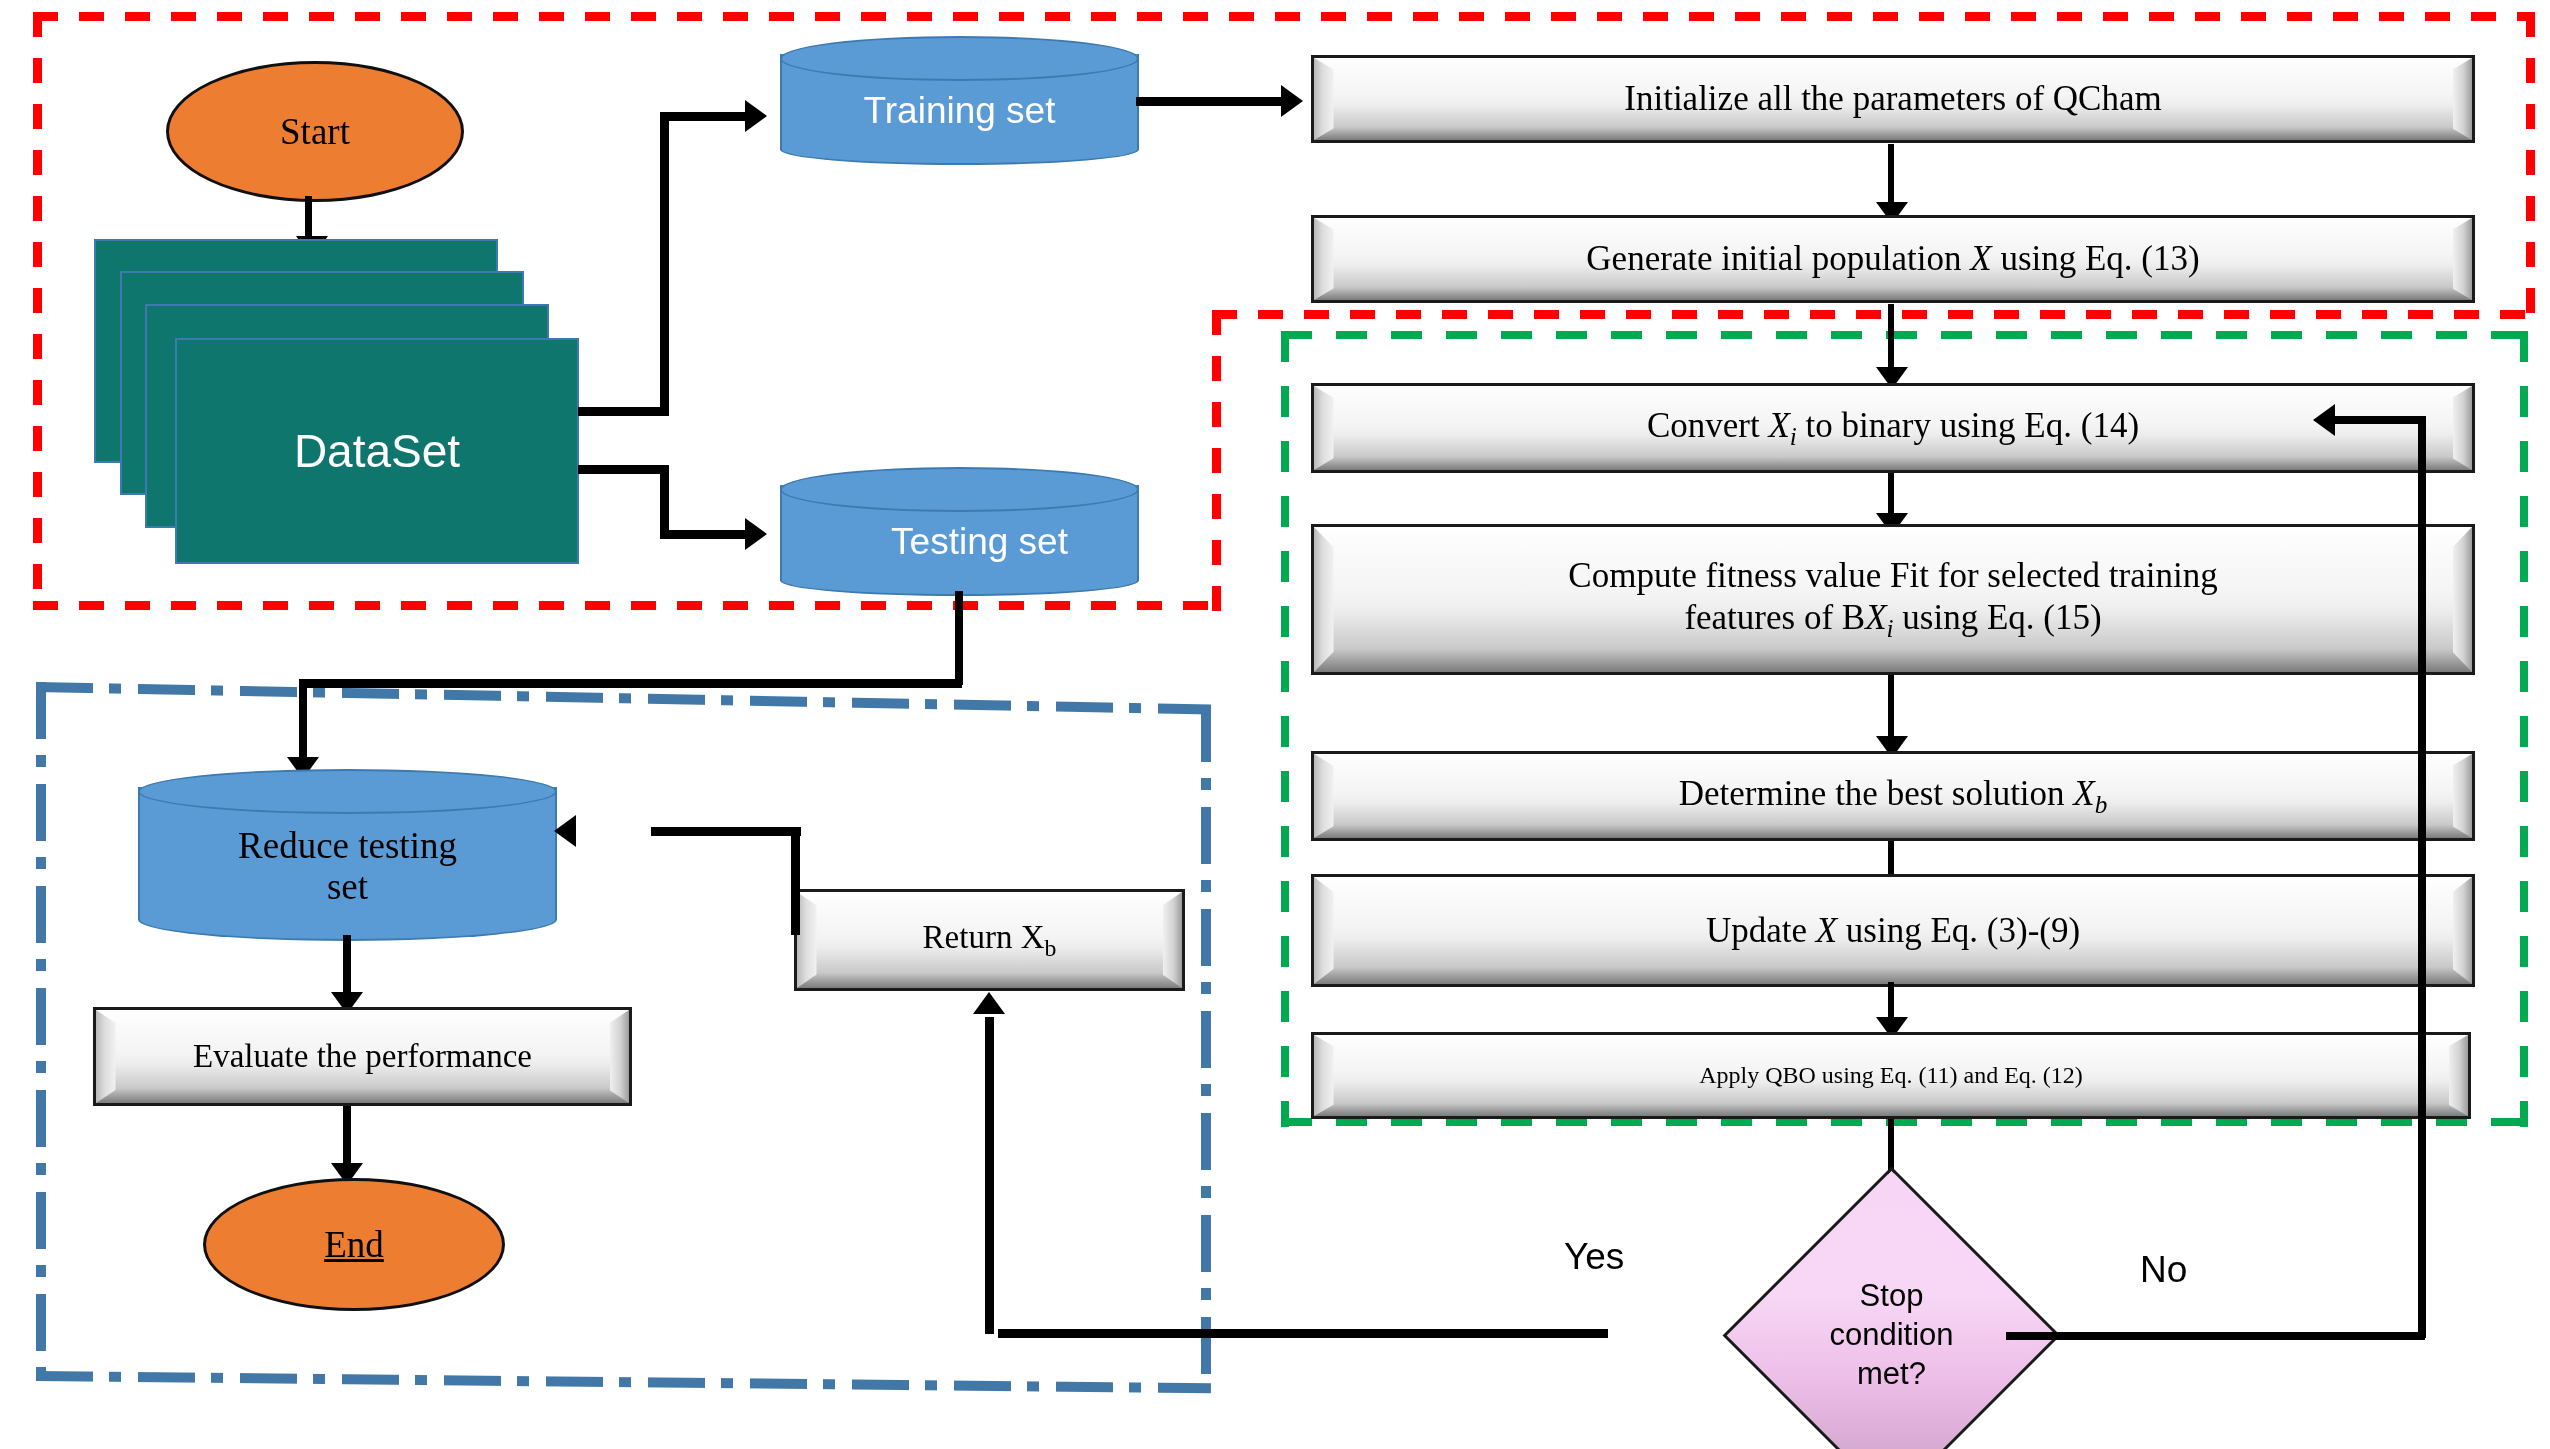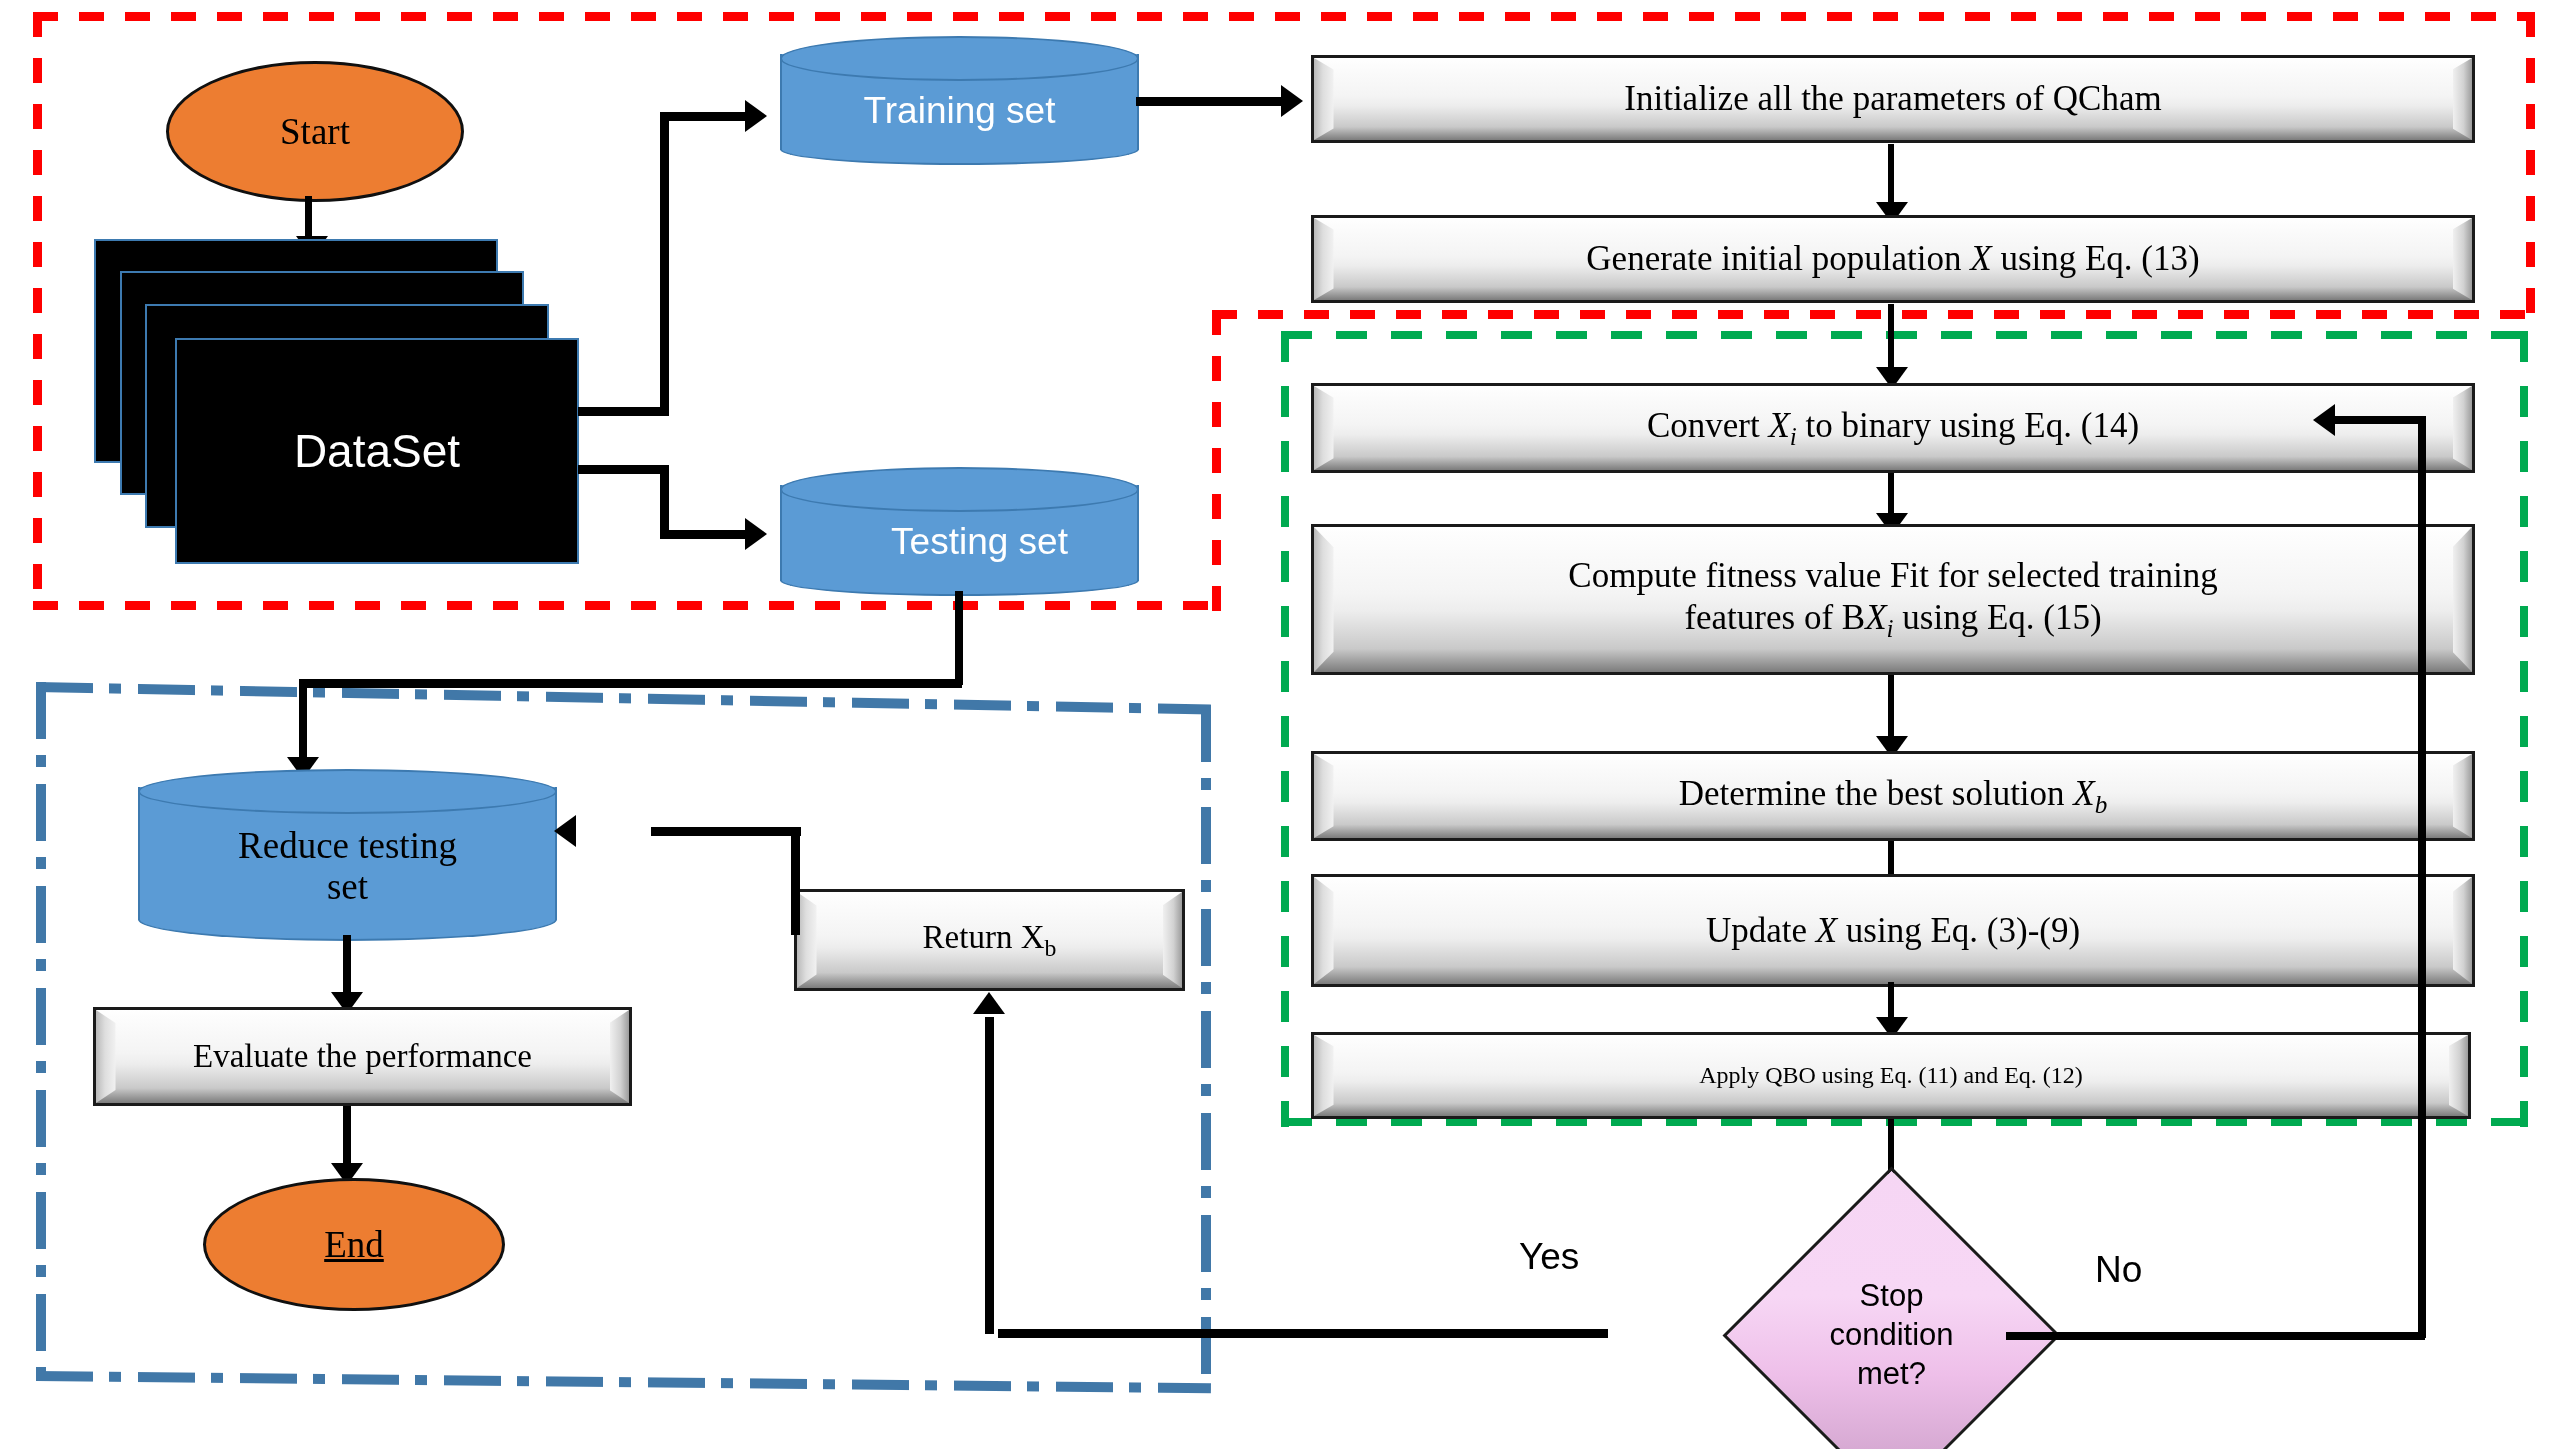--- a/index.html
+++ b/index.html
@@ -69,41 +69,41 @@
     transform:rotate(45deg);
     box-sizing:border-box;
   }
   .diamond .dtxt{
     position:absolute;inset:0;display:flex;align-items:center;justify-content:center;
     text-align:center;z-index:6;color:#000;line-height:1.25;
     font-family:"Liberation Sans", sans-serif;
   }
 
   
-  .sheet{position:absolute;background:#000000;border:2.2px solid #3d7ab0;box-sizing:border-box;}
+  .sheet{position:absolute;background:#0f766e;border:2.2px solid #3d7ab0;box-sizing:border-box;}
 
   
   .ln{position:absolute;background:#000;}
   .arrow{position:absolute;width:0;height:0;}
   .arr-down{border-left:16.5px solid transparent;border-right:16.5px solid transparent;border-top:22.4px solid #000;}
   .arr-up{border-left:16.5px solid transparent;border-right:16.5px solid transparent;border-bottom:22.4px solid #000;}
   .arr-right{border-top:16.5px solid transparent;border-bottom:16.5px solid transparent;border-left:22.4px solid #000;}
   .arr-left{border-top:16.5px solid transparent;border-bottom:16.5px solid transparent;border-right:22.4px solid #000;}
 
   
   .region{position:absolute;box-sizing:border-box;pointer-events:none;}
   .edge{position:absolute;}
   .edge-h-red{height:9px;background:repeating-linear-gradient(to right,#fe0000 0 25.4px,transparent 25.4px 46px);}
   .edge-v-red{width:9px;background:repeating-linear-gradient(to bottom,#fe0000 0 25.4px,transparent 25.4px 46px);}
   .edge-h-green{height:8.2px;background:repeating-linear-gradient(to right,#00aa50 0 31px,transparent 31px 55px);}
   .edge-v-green{width:8.2px;background:repeating-linear-gradient(to bottom,#00aa50 0 31px,transparent 31px 55px);}
   .edge-h-blue{height:9.7px;background:repeating-linear-gradient(to right,#4178a8 0 57px,transparent 57px 73px,#4178a8 73px 85px,transparent 85px 102px);}
   .edge-v-blue{width:9.7px;background:repeating-linear-gradient(to bottom,#4178a8 0 57px,transparent 57px 73px,#4178a8 73px 85px,transparent 85px 102px);}
 
-  .edgelabel{position:absolute;font-family:"Liberation Sans", sans-serif;color:#000;}
+  .edgelabel{position:absolute;font-family:"Liberation Sans", sans-serif;color:#000;margin-left:45px;}
   .sub{font-size:.72em;vertical-align:sub;}
   .ital{font-style:italic;font-family:"Liberation Serif", serif;}
 </style>
 </head>
 <body>
 
 <div id="stage">
 
   <div class="region">
 

